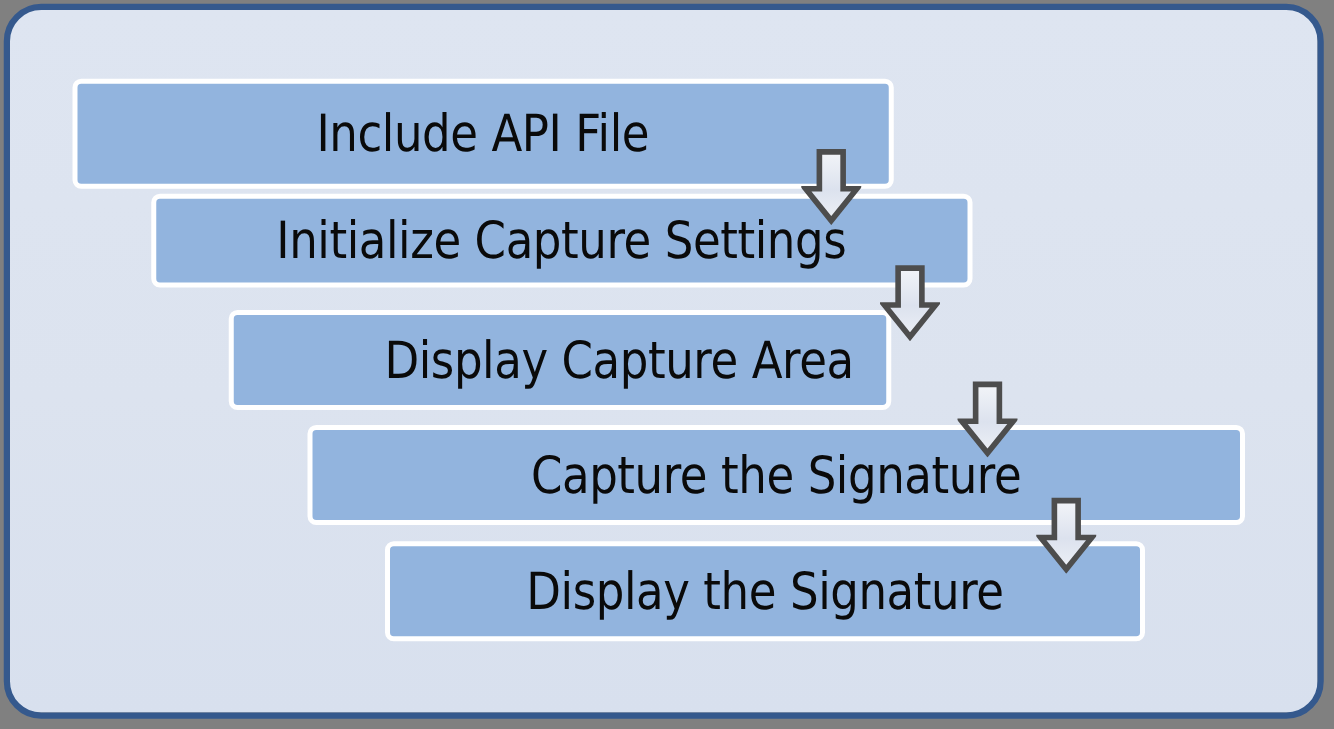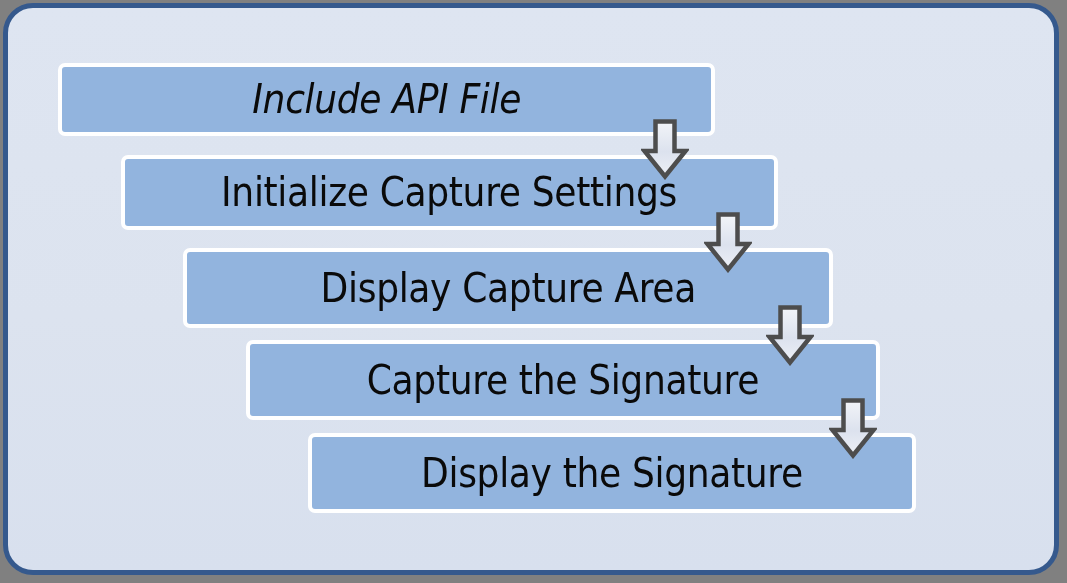--- a/index.html
+++ b/index.html
@@ -65,33 +65,33 @@
     height: 62px;
   }
   .arrow svg { display: block; width: 100%; height: 100%; }
 </style>
 </head>
 <body>
 
 <div id="canvas">
   <div id="panel">
 
-    <div class="step-box" style="left:50px; top:55px; width:657px; height:73px;font-style:italic;">
+    <div class="step-box" style="left:50px; top:55px; width:657px; height:88px;">
       <span class="step-label">Include API File</span>
     </div>
 
     <div class="step-box" style="left:113px; top:147px; width:657px; height:75px;">
       <span class="step-label">Initialize Capture Settings</span>
     </div>
 
-    <div class="step-box" style="left:175px; top:240px; width:650px; height:80px;">
+    <div class="step-box" style="left:175px; top:240px; width:530px; height:80px;justify-content:flex-end;">
       <span class="step-label">Display Capture Area</span>
     </div>
 
-    <div class="step-box" style="left:238px; top:332px; width:634px; height:80px;">
+    <div class="step-box" style="left:238px; top:332px; width:750px; height:80px;">
       <span class="step-label">Capture the Signature</span>
     </div>
 
     <div class="step-box" style="left:300px; top:425px; width:608px; height:80px;">
       <span class="step-label">Display the Signature</span>
     </div>
 
     <div class="arrow" style="left:633px; top:110px;">
       <svg viewBox="0 0 48 62" xmlns="http://www.w3.org/2000/svg">
         <defs>

